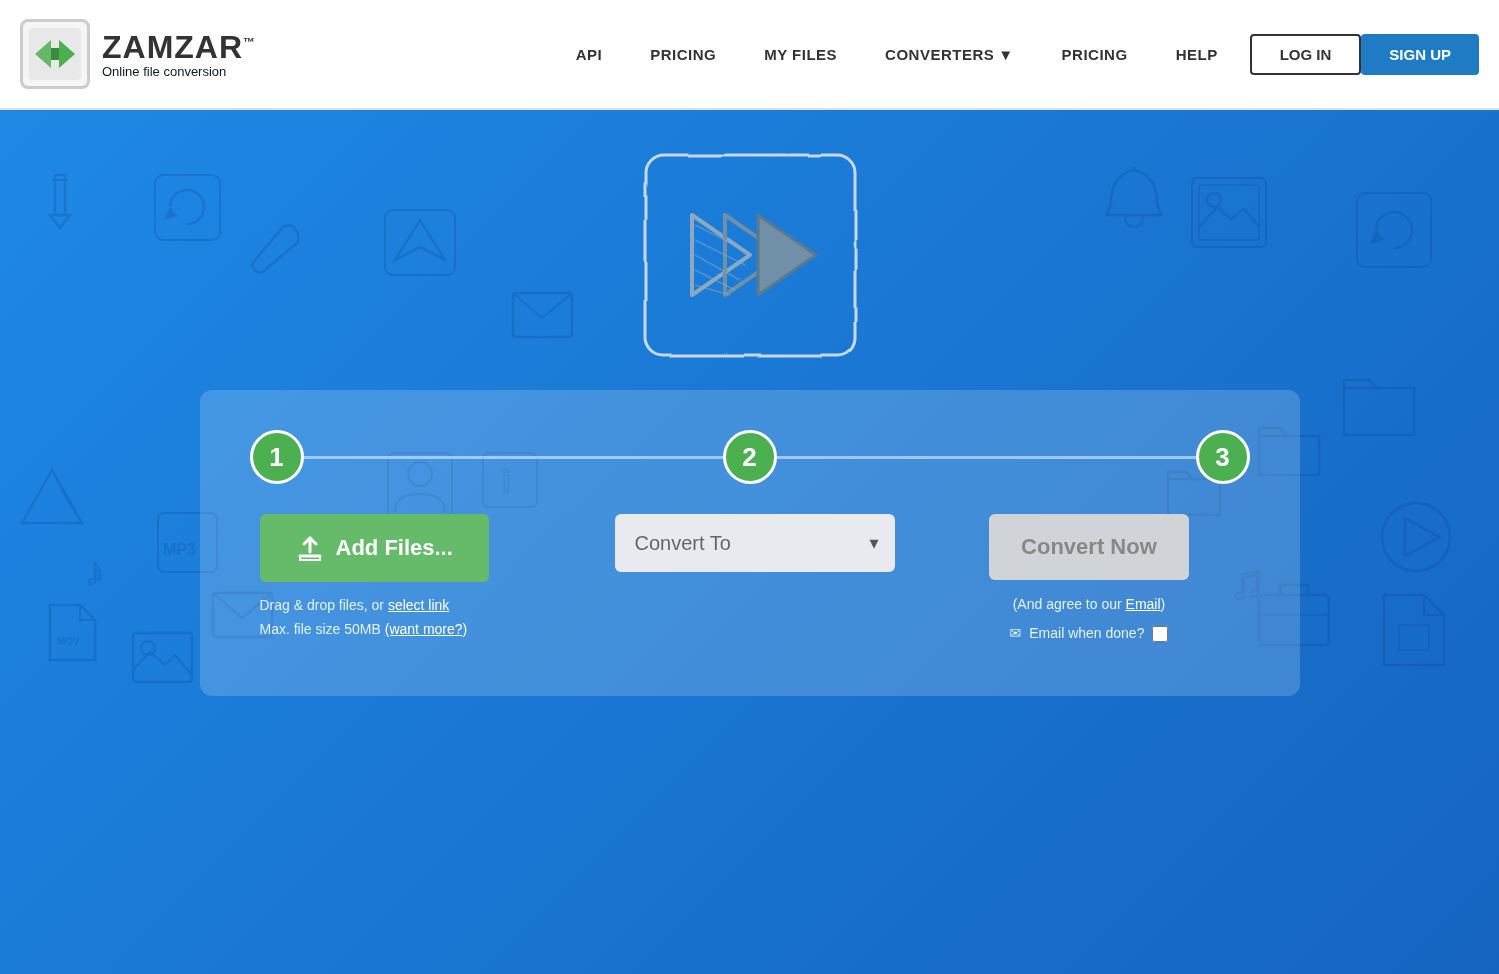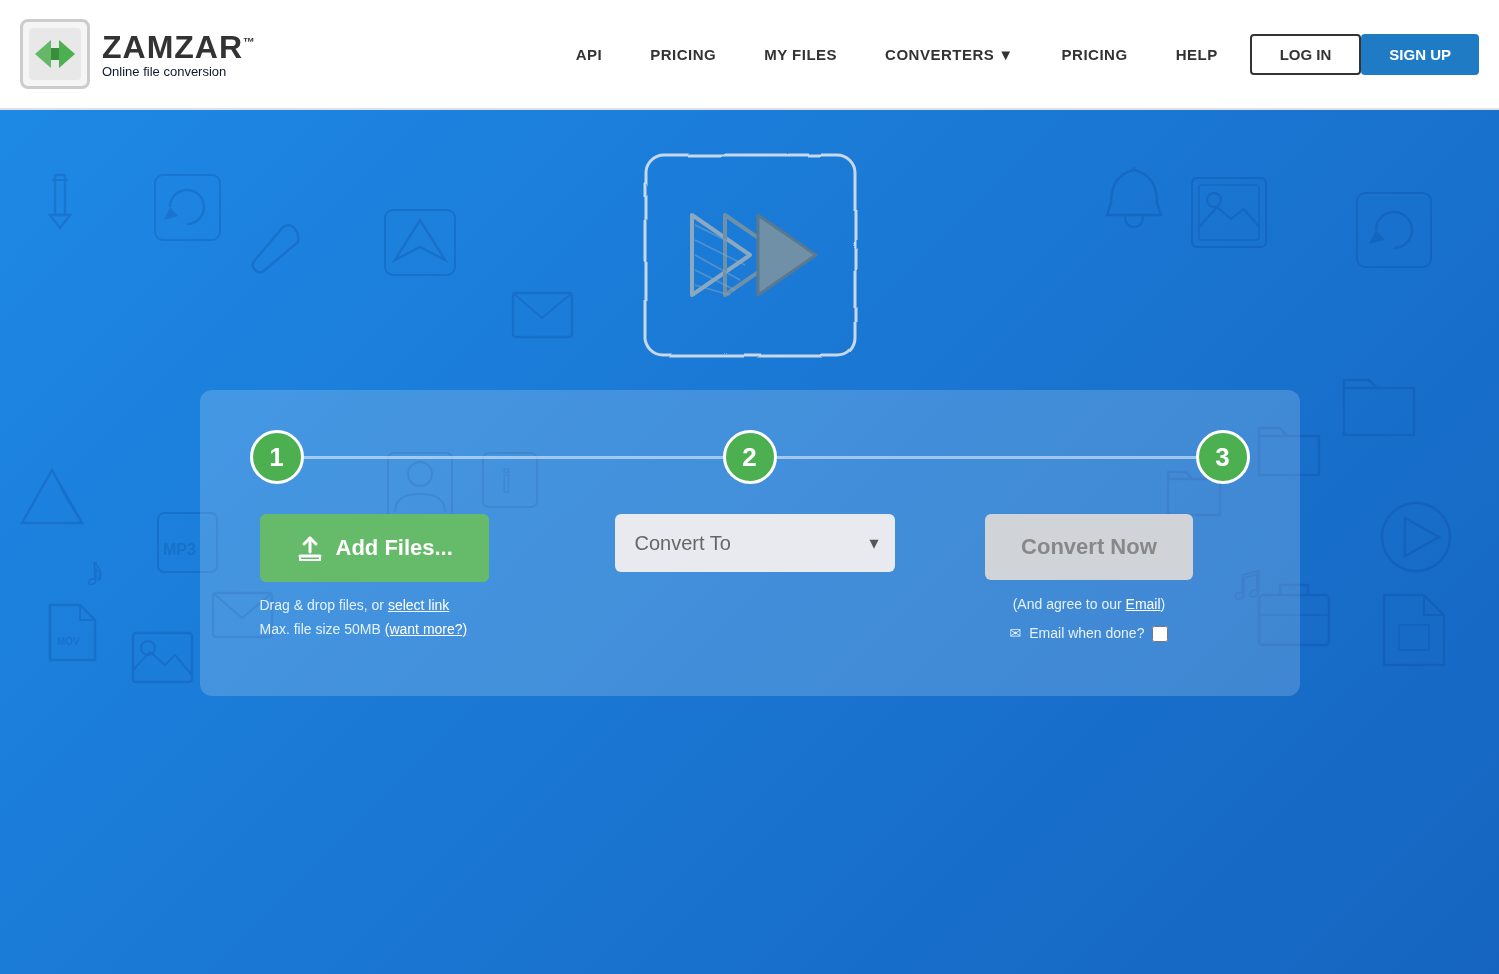--- a/index.html
+++ b/index.html
@@ -243,21 +243,21 @@
       color: #555;
       font-size: 18px;
       pointer-events: none;
     }
 
     .btn-convert-now {
       background: #d0d3d8;
       color: #888;
       border: none;
       border-radius: 6px;
-      padding: 20px 36px;
+      padding: 20px 28px;
       font-size: 22px;
       font-weight: 600;
       cursor: pointer;
       min-width: 200px;
     }
 
     .convert-now-hint {
       margin-top: 12px;
       font-size: 14px;
       color: #e3f2fd;

